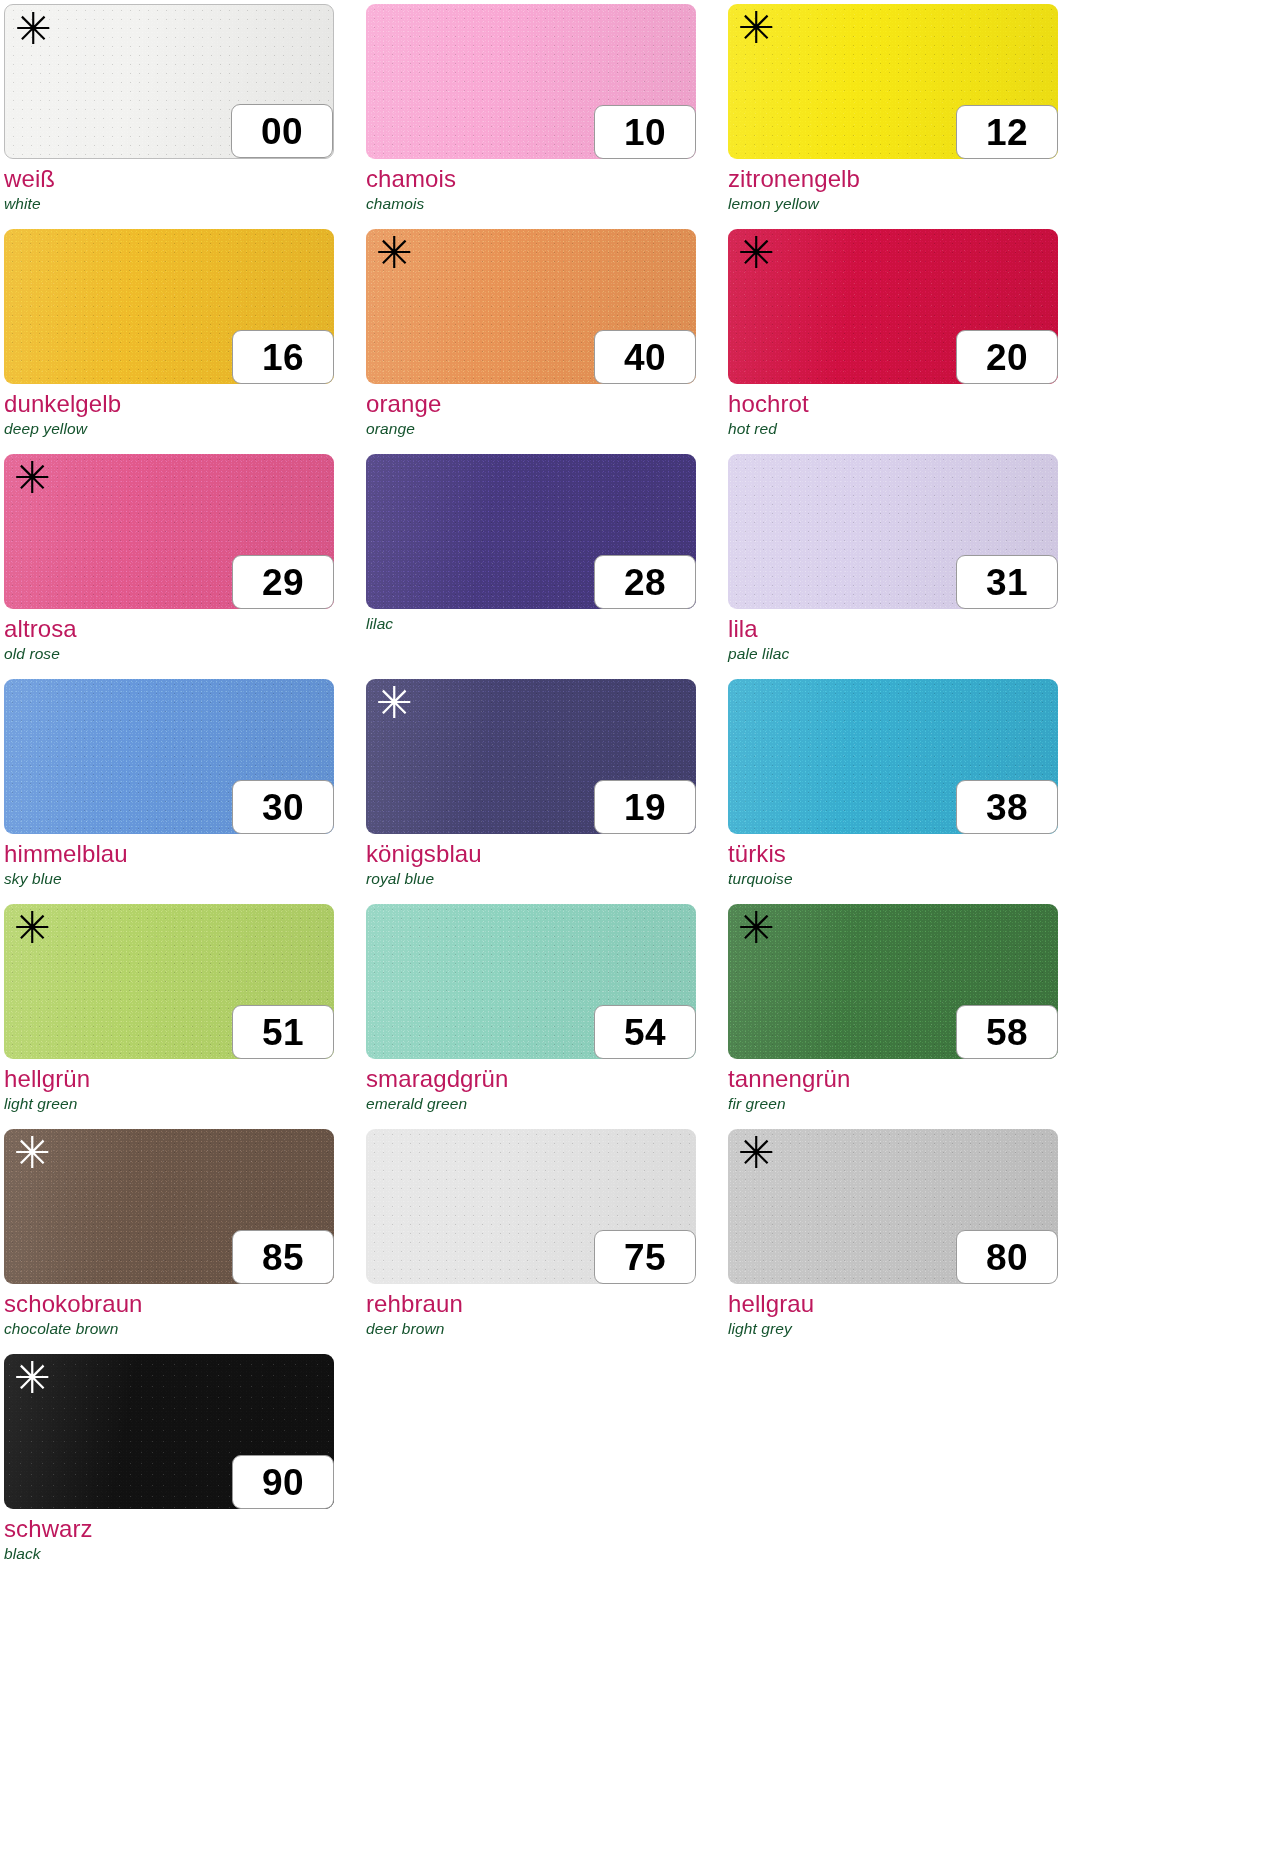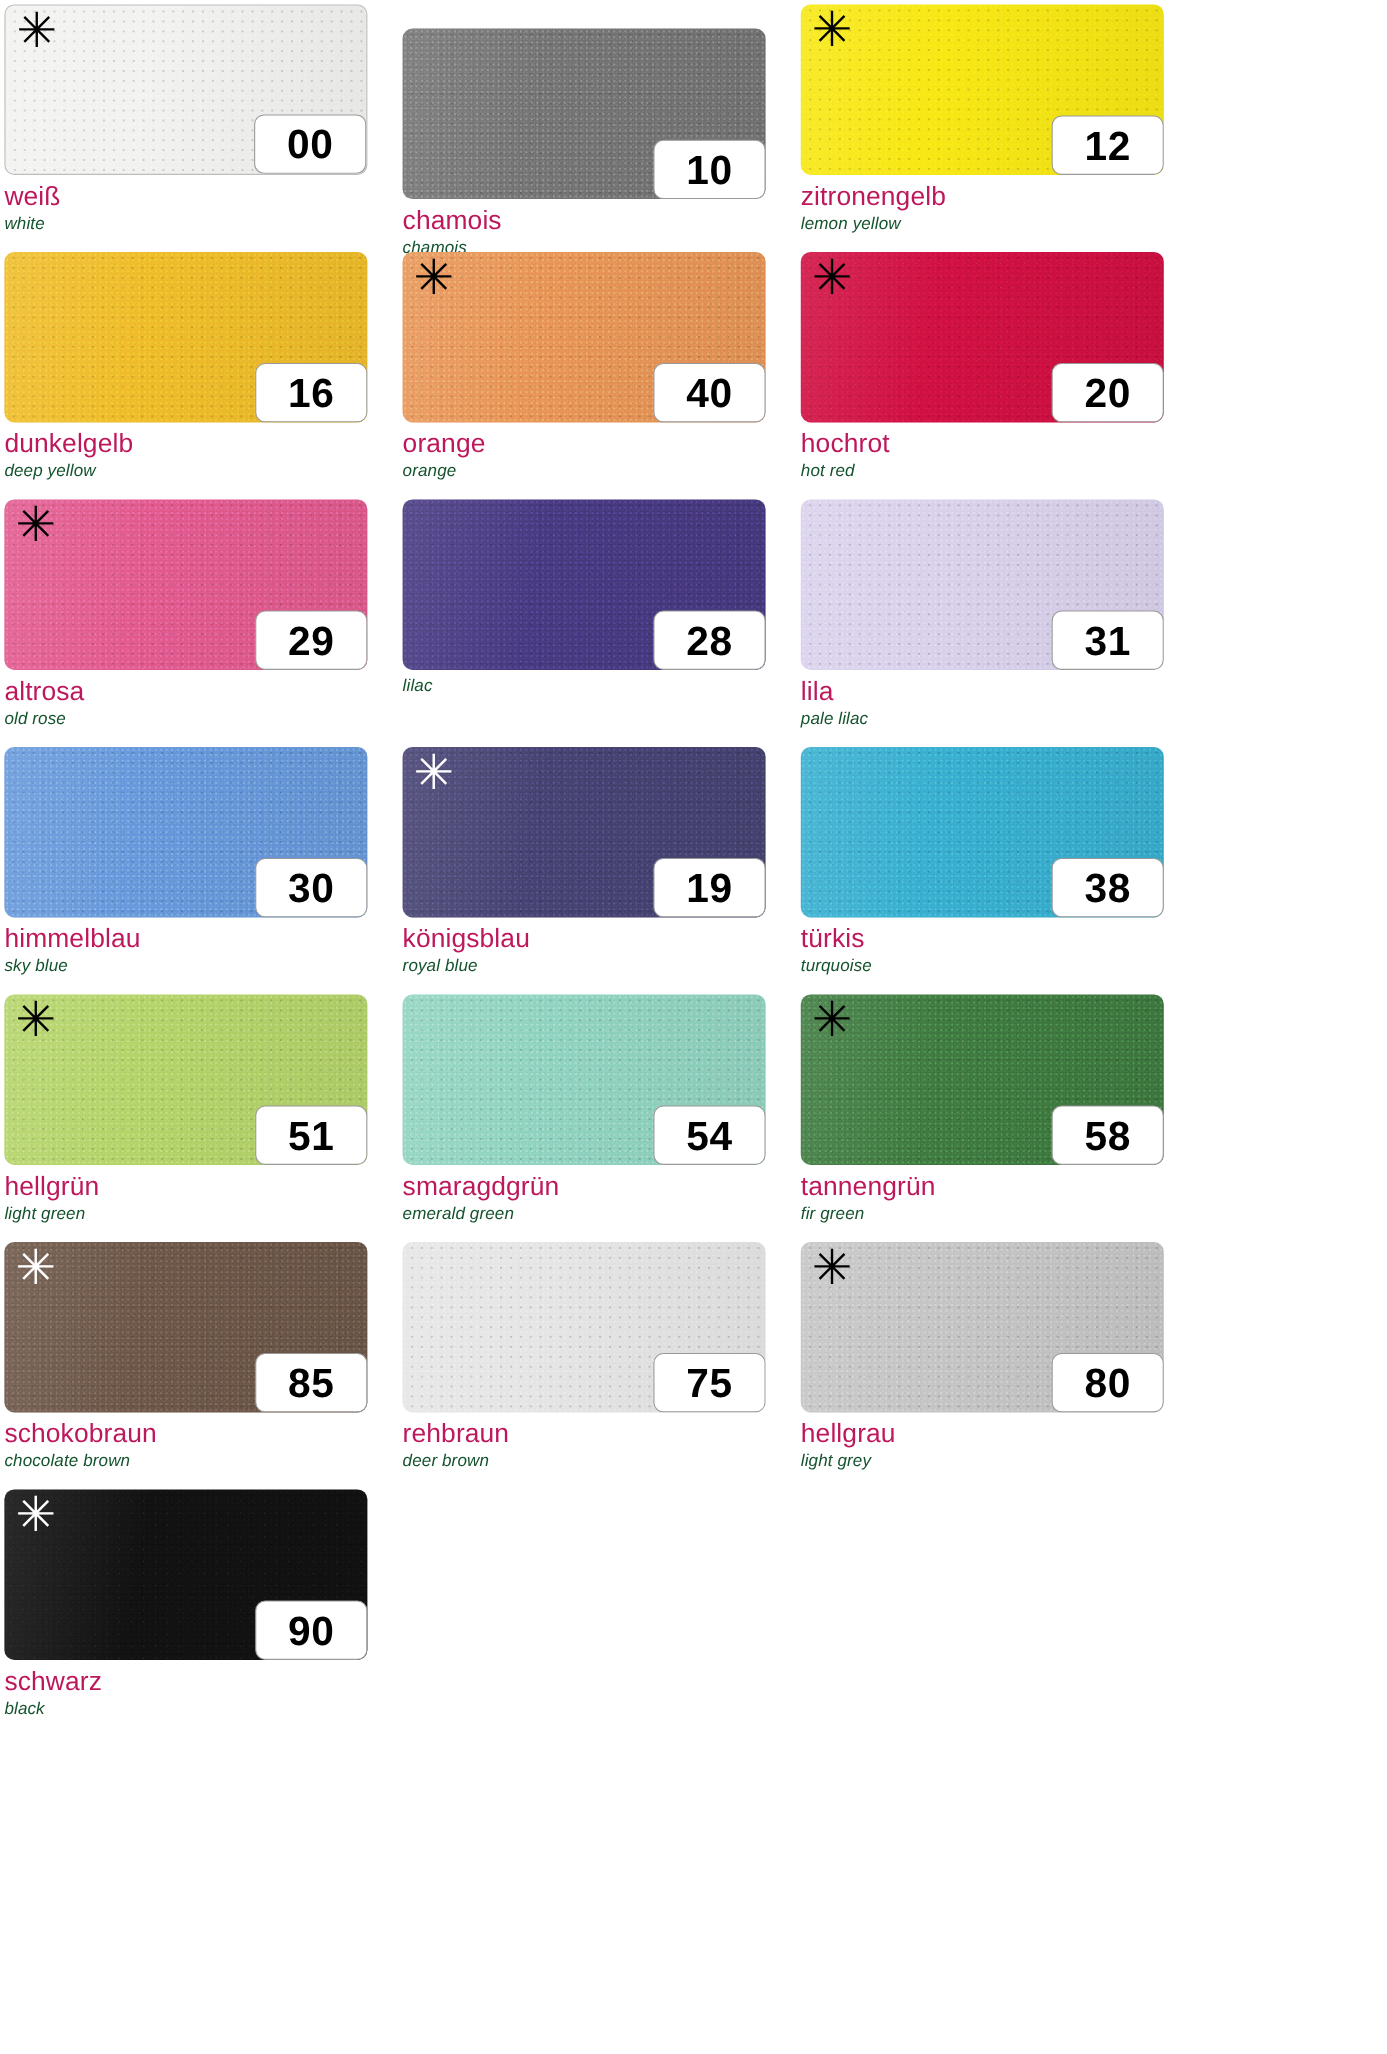--- a/index.html
+++ b/index.html
@@ -145,21 +145,21 @@
           <div class="badge">
             <span>00</span>
           </div>
         </div>
         <div class="names">
           <div class="name-de">weiß</div>
           <div class="name-en">white</div>
         </div>
       </div>
       <div class="cell">
-        <div class="swatch" style="background: #737373; margin-top: 22px;">
+        <div class="swatch" style="background: #f9a8d4;">
           <div class="tex"></div>
           <div class="tex2"></div>
           <div class="sheen"></div>
           <div class="badge">
             <span>10</span>
           </div>
         </div>
         <div class="names">
           <div class="name-de">chamois</div>
           <div class="name-en">chamois</div>

